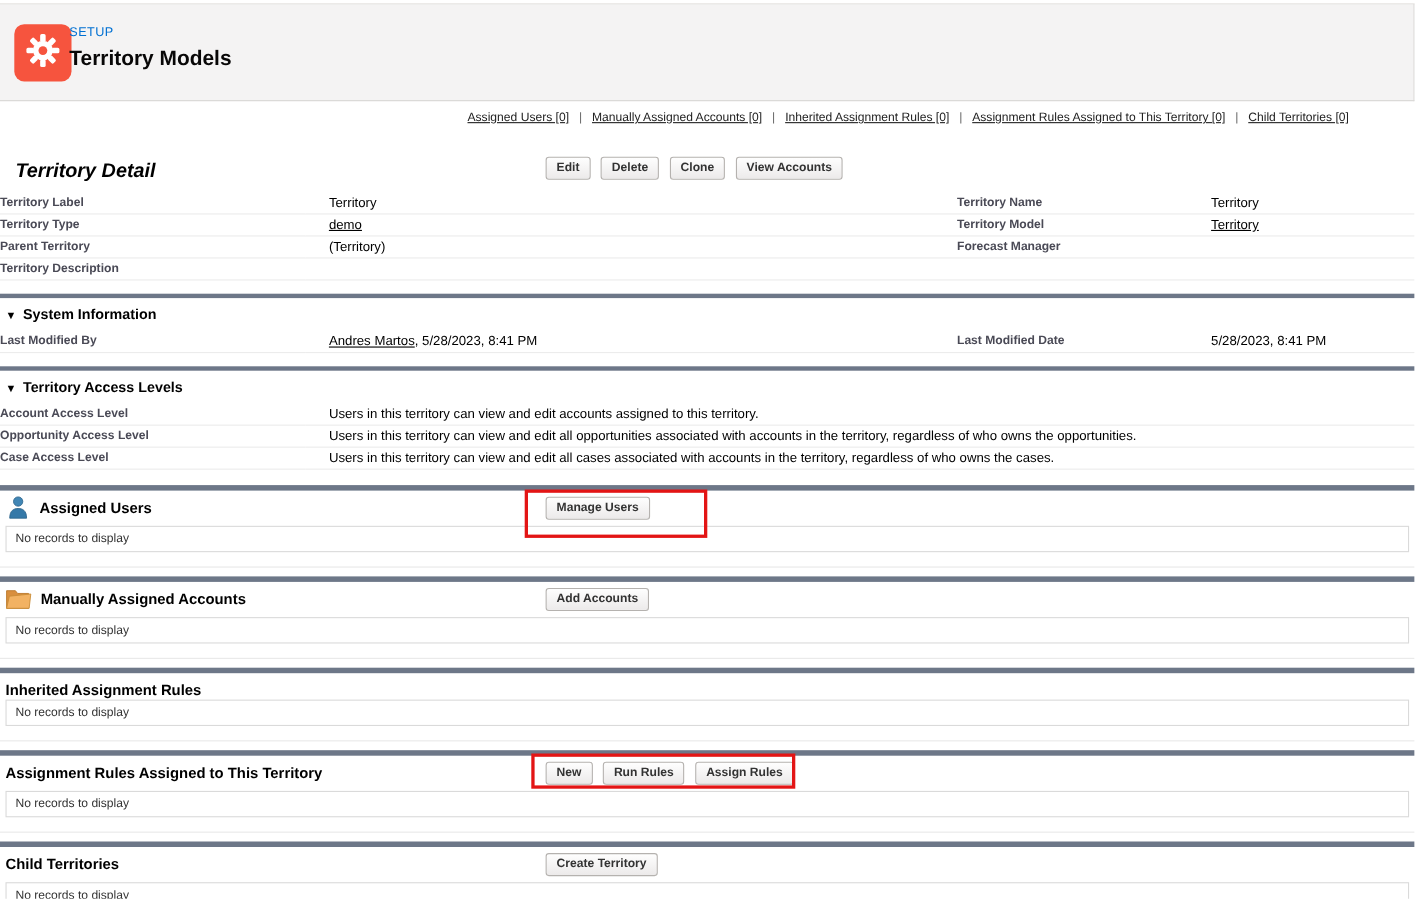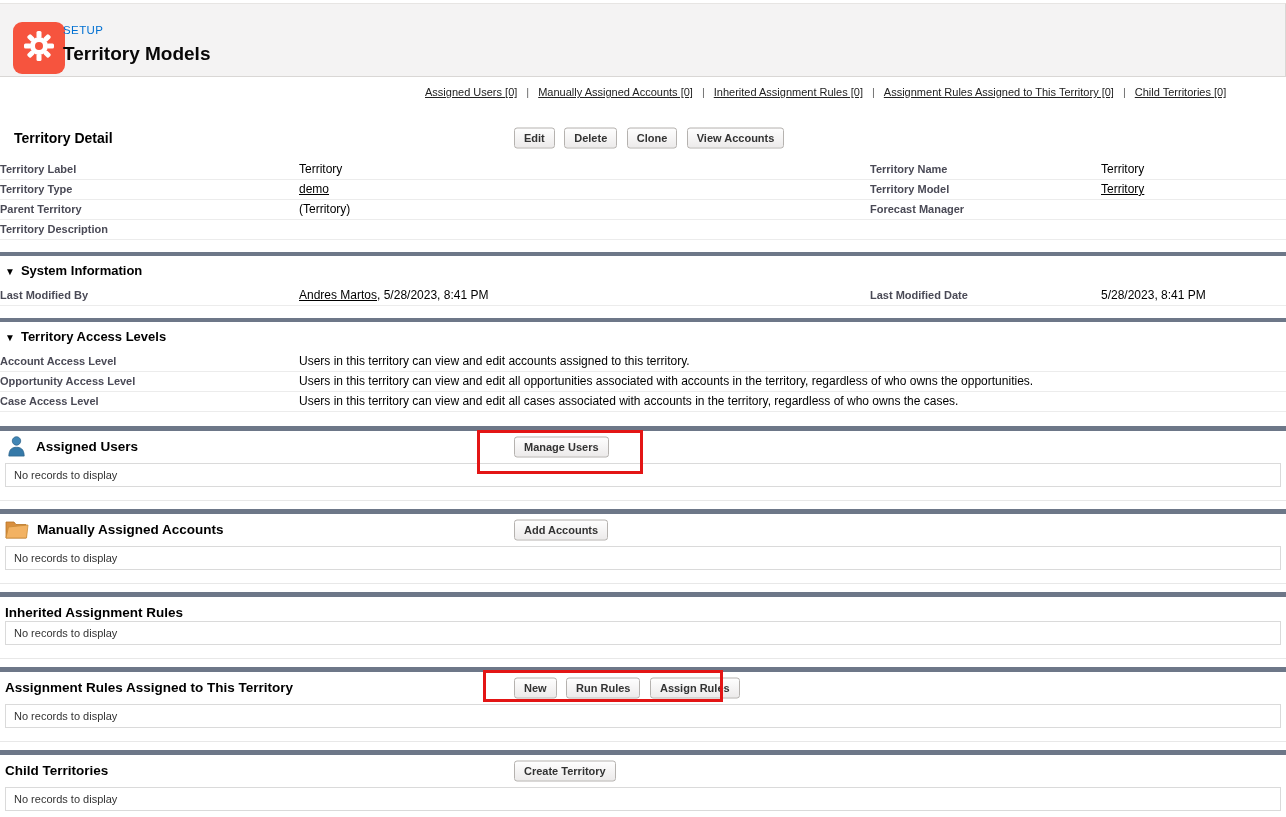--- a/index.html
+++ b/index.html
@@ -1,52 +1,52 @@
 <!DOCTYPE html>
 <html><head>
 <meta charset="utf-8">
 <style>
   * { box-sizing: border-box; margin: 0; padding: 0; }
   html, body { width: 1286px; height: 817px; overflow: hidden; }
   body { font-family: "Liberation Sans", sans-serif; background: #fff; color: #000; }
 
   
   .setup-header {
-    margin-top: 3px; height: 74px; background: #f4f3f3;
+    margin-top: 3px; height: 89px; background: #f4f3f3;
     border-top: 1px solid #e7e5e3; border-bottom: 1px solid #d9d7d5; border-right: 1px solid #d9d7d5;
     position: relative;
   }
   .setup-tile {
     position: absolute; left: 13px; top: 18px; width: 52px; height: 52px;
     background: #f6543e; border-radius: 9px;
     display: flex; align-items: center; justify-content: center;
   }
   .setup-texts { position: absolute; left: 63px; top: 20px; }
   .setup-eyebrow { color: #0070d2; font-size: 11.5px; letter-spacing: .4px; }
   .setup-title { color: #080707; font-size: 19px; font-weight: bold; margin-top: 7px; }
 
   
   .nav-links { padding: 9px 0 6px 425px; font-size: 11px; white-space: nowrap; }
   .nav-links a { color: #222; text-decoration: underline; cursor: pointer; text-align: center; }
   .nav-sep { color: #666; margin: 0 9px; }
 
   
   .detail-head { position: relative; height: 28px; margin-top: 20px; }
-  .detail-title { position: absolute; left: 14px; top: 6px; font-size: 14px; font-weight: bold; }
+  .detail-title { position: absolute; left: 14px; top: 6px; font-size: 18px; font-weight: bold; font-style: italic; }
 
   .btn {
     display: inline-block; padding: 3px 9px 4px;
     border: 1px solid #b5b2af; border-radius: 3px;
     background: linear-gradient(#fefefe, #eceaea);
     font-family: "Liberation Sans", sans-serif;
     font-size: 11px; font-weight: bold; color: #333;
     cursor: pointer; white-space: nowrap;
   }
   .btn + .btn { margin-left: 5px; }
-  .btn-row { position: absolute; left: 514px; top: 50%; transform: translateY(-50%); white-space: nowrap; }
+  .btn-row { position: absolute; left: 496px; top: 50%; transform: translateY(-50%); white-space: nowrap; }
 
   
   .grid4 { display: grid; grid-template-columns: 278px 592px 210px 206px; margin-top: 8px; }
   .grid2 { display: grid; grid-template-columns: 278px 1008px; }
   .cell { border-bottom: 1px solid #ececec; min-height: 19px; line-height: 19px; font-size: 12px; overflow: hidden; white-space: nowrap; }
   .lbl  { text-align: left; padding-right: 6px; color: #4a4a56; font-weight: bold; font-size: 11px; }
   .val  { padding-left: 21px; color: #000; }
   .val a { color: #000; text-decoration: underline; cursor: pointer; }
 
   

